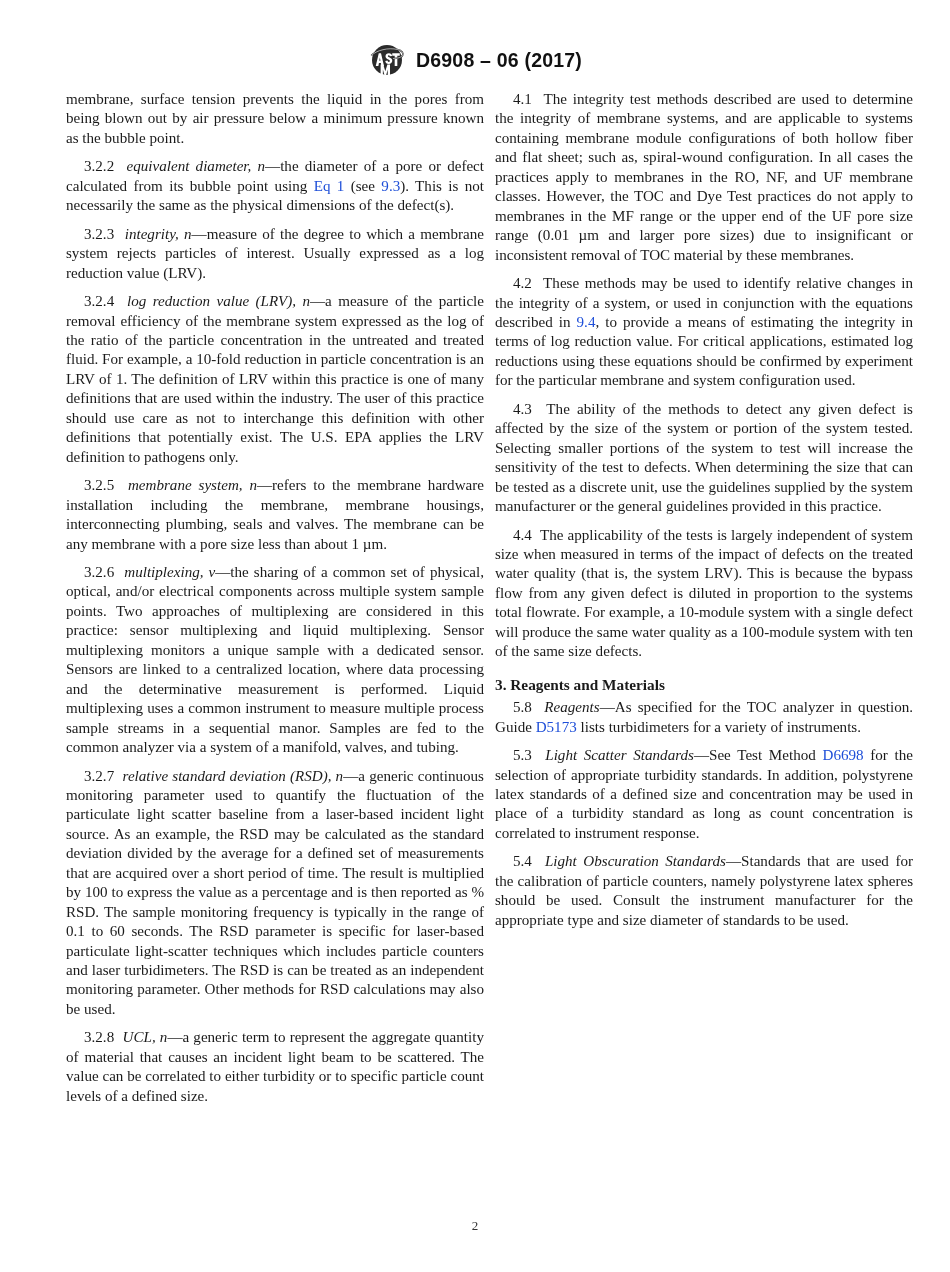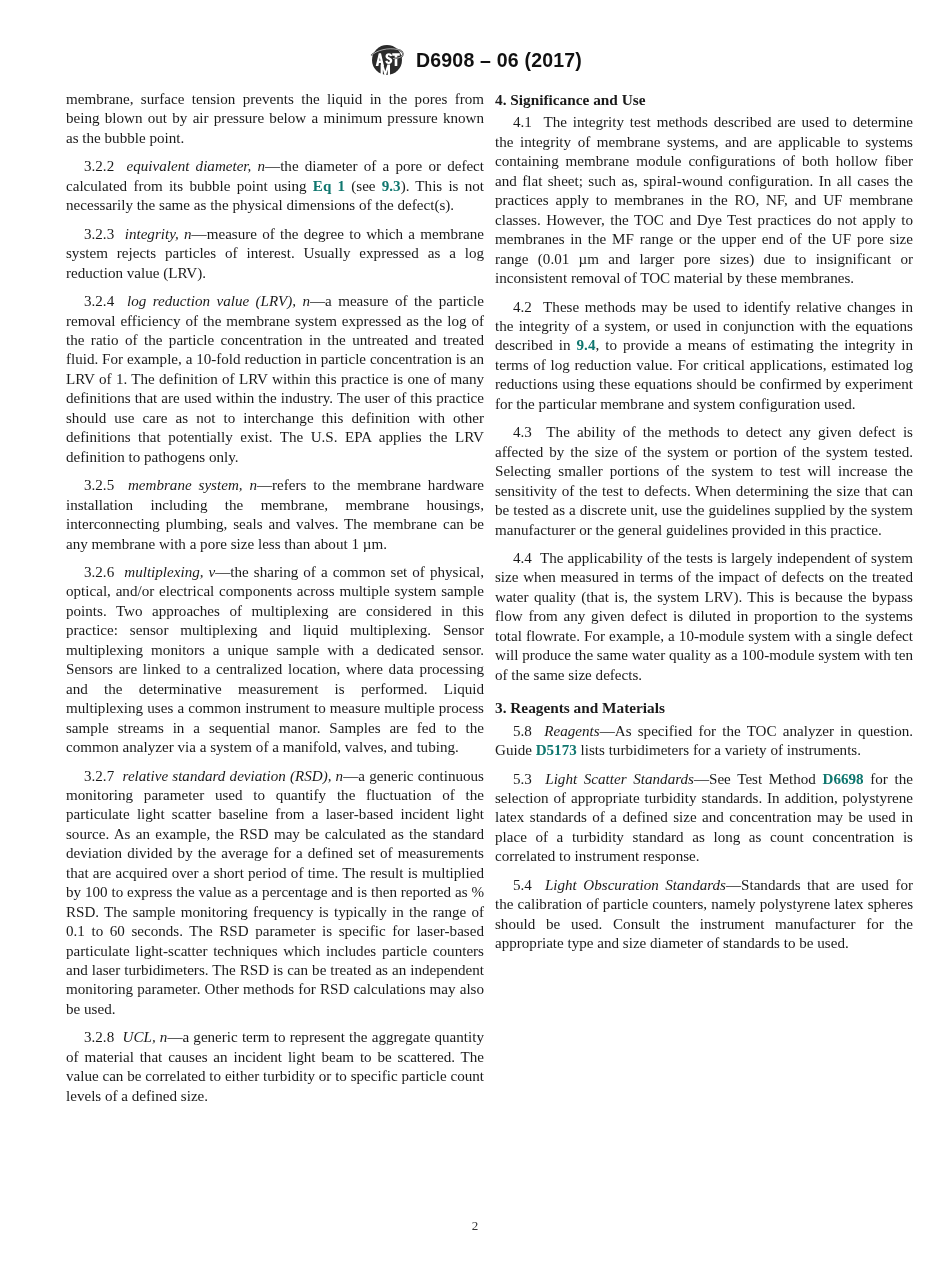--- a/index.html
+++ b/index.html
@@ -99,23 +99,22 @@
   .num {
     
   }
   .num::after {
     content: "\00a0\00a0";
   }
   i.term {
   }
   a.xref,
   .xref {
-    color: #0f766e;
+    color: #1d4ed8;
     text-decoration: none;
-    font-weight: bold;
   }
 
   
   .footer {
     position: absolute;
     top: 1216px;
     left: 0;
     width: 950px;
     text-align: center;
   }
@@ -179,21 +178,20 @@
 
       <p class="para">
         <span class="num">3.2.8</span><i class="term">UCL, n</i><span>—a generic term to represent the aggregate quantity of material that causes an incident light beam to be scattered. The value can be correlated to either turbidity or to specific particle count levels of a defined size.</span>
       </p>
 
     </div>
 
     <div class="column">
 
       <div class="section-block">
-        <h2 class="section-head">4.  Significance and Use</h2>
 
         <p class="para">
           <span class="num">4.1</span><span>The integrity test methods described are used to determine the integrity of membrane systems, and are applicable to systems containing membrane module configurations of both hollow fiber and flat sheet; such as, spiral-wound configuration. In all cases the practices apply to membranes in the RO, NF, and UF membrane classes. However, the TOC and Dye Test practices do not apply to membranes in the MF range or the upper end of the UF pore size range (0.01 µm and larger pore sizes) due to insignificant or inconsistent removal of TOC material by these membranes.</span>
         </p>
 
         <p class="para">
           <span class="num">4.2</span><span>These methods may be used to identify relative changes in the integrity of a system, or used in conjunction with the equations described in </span><a class="xref" href="#">9.4</a><span>, to provide a means of estimating the integrity in terms of log reduction value. For critical applications, estimated log reductions using these equations should be confirmed by experiment for the particular membrane and system configuration used.</span>
         </p>
 
         <p class="para">

